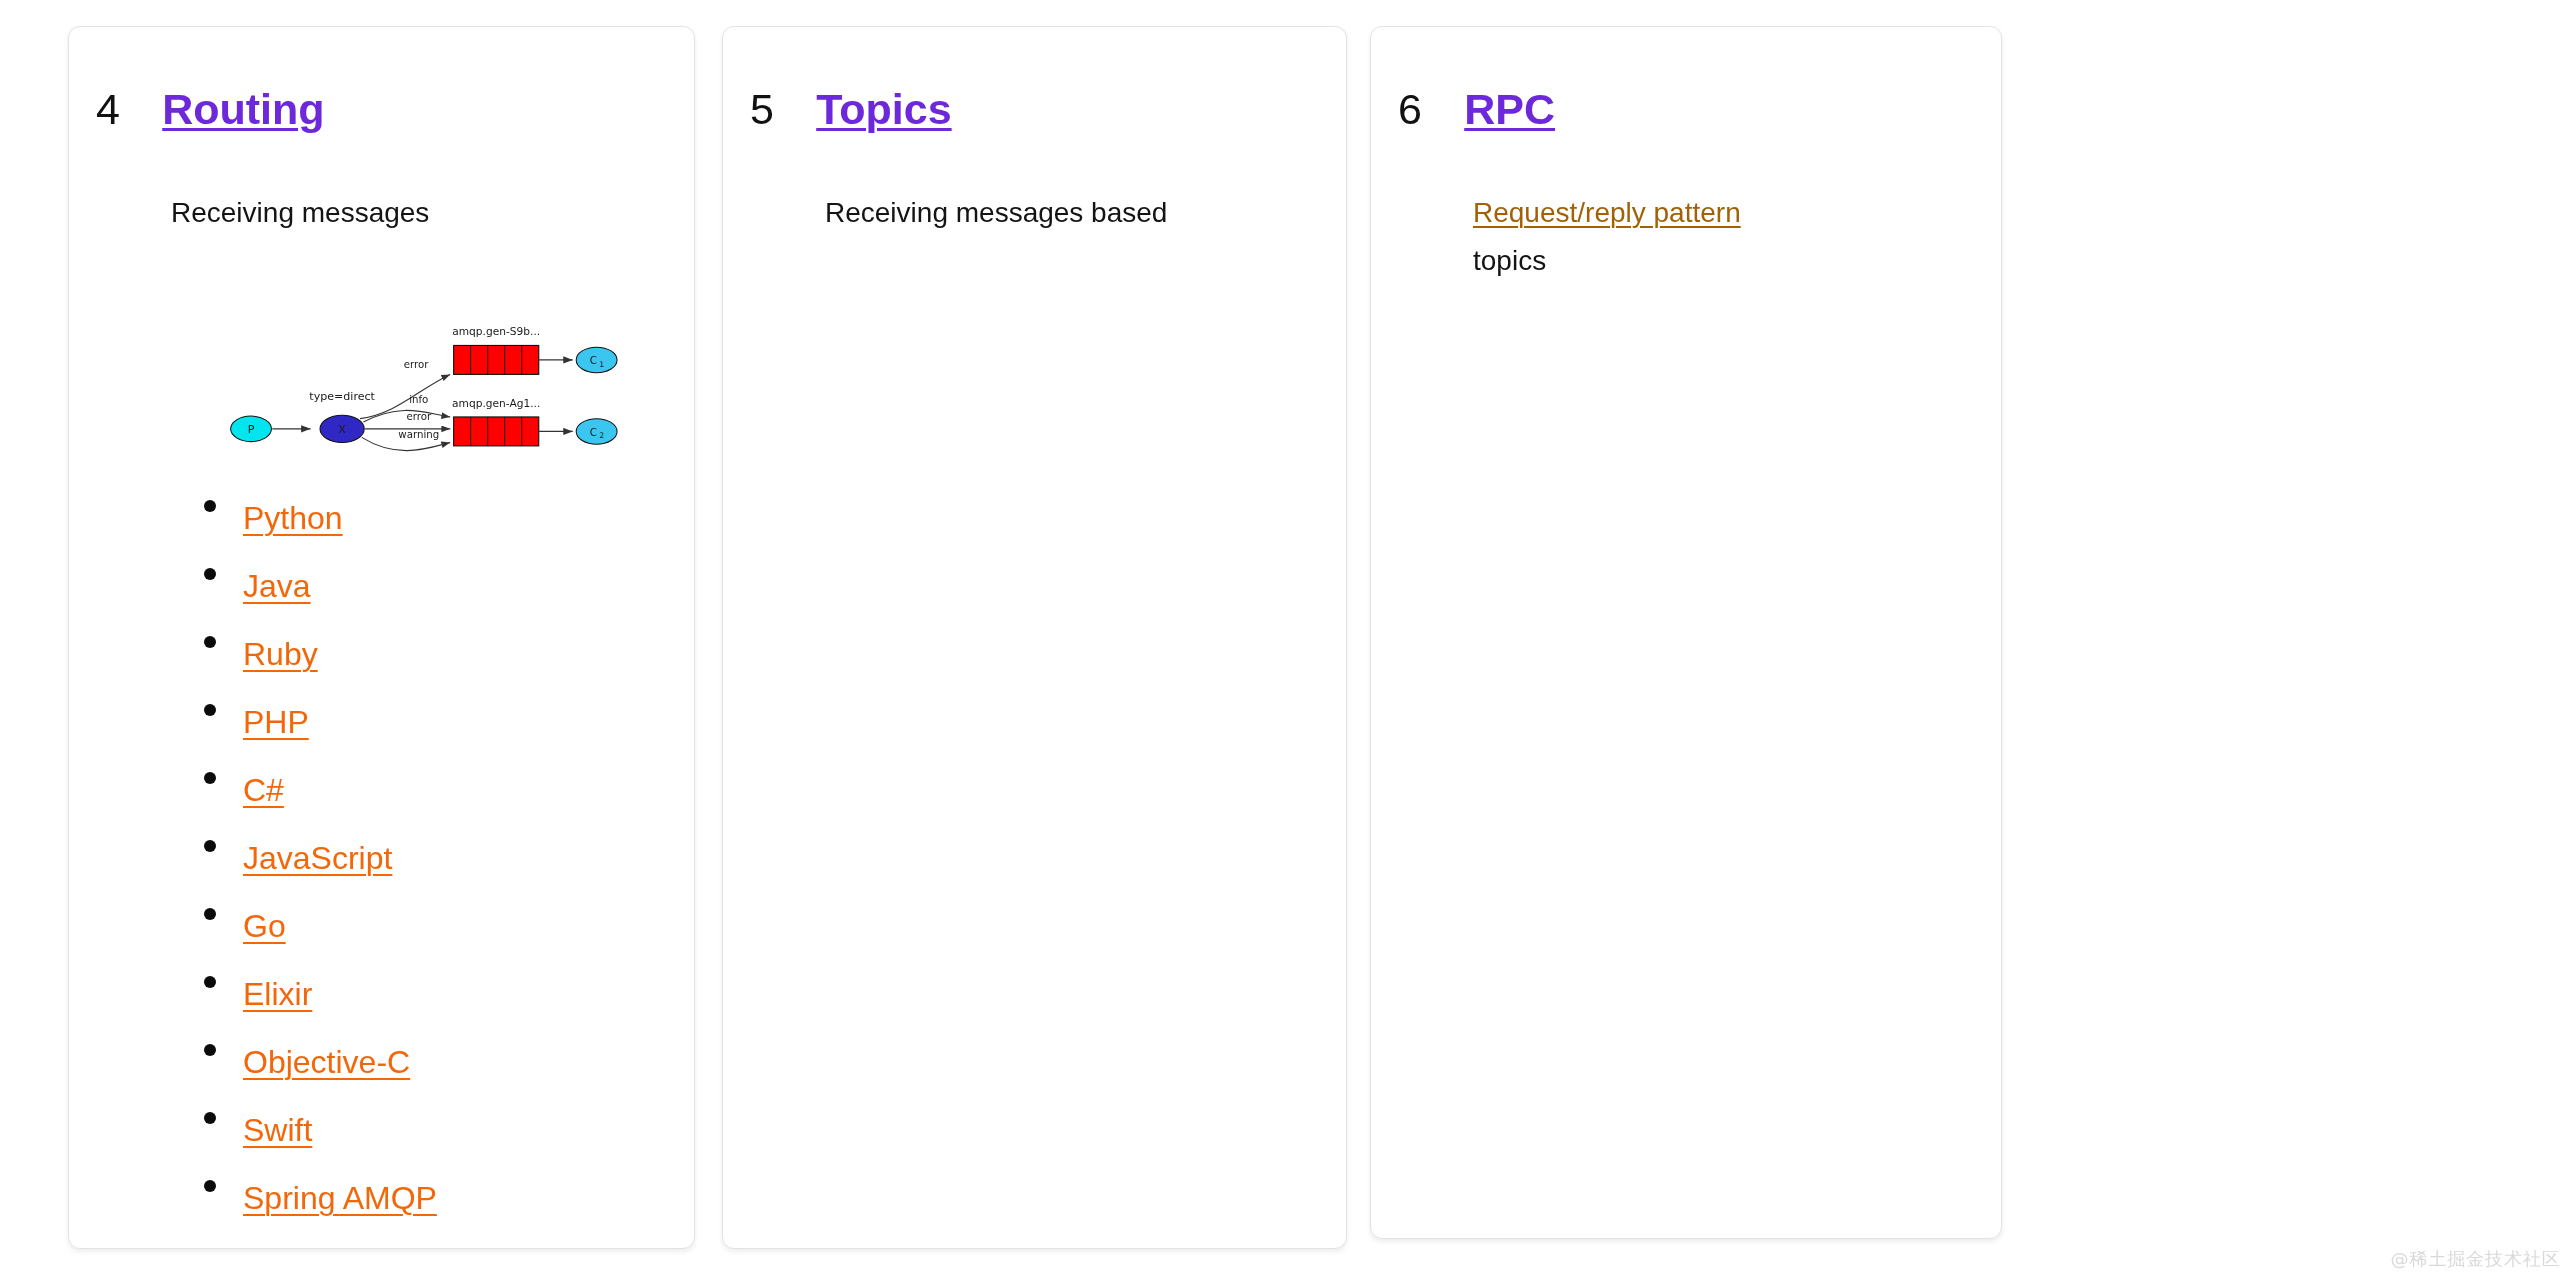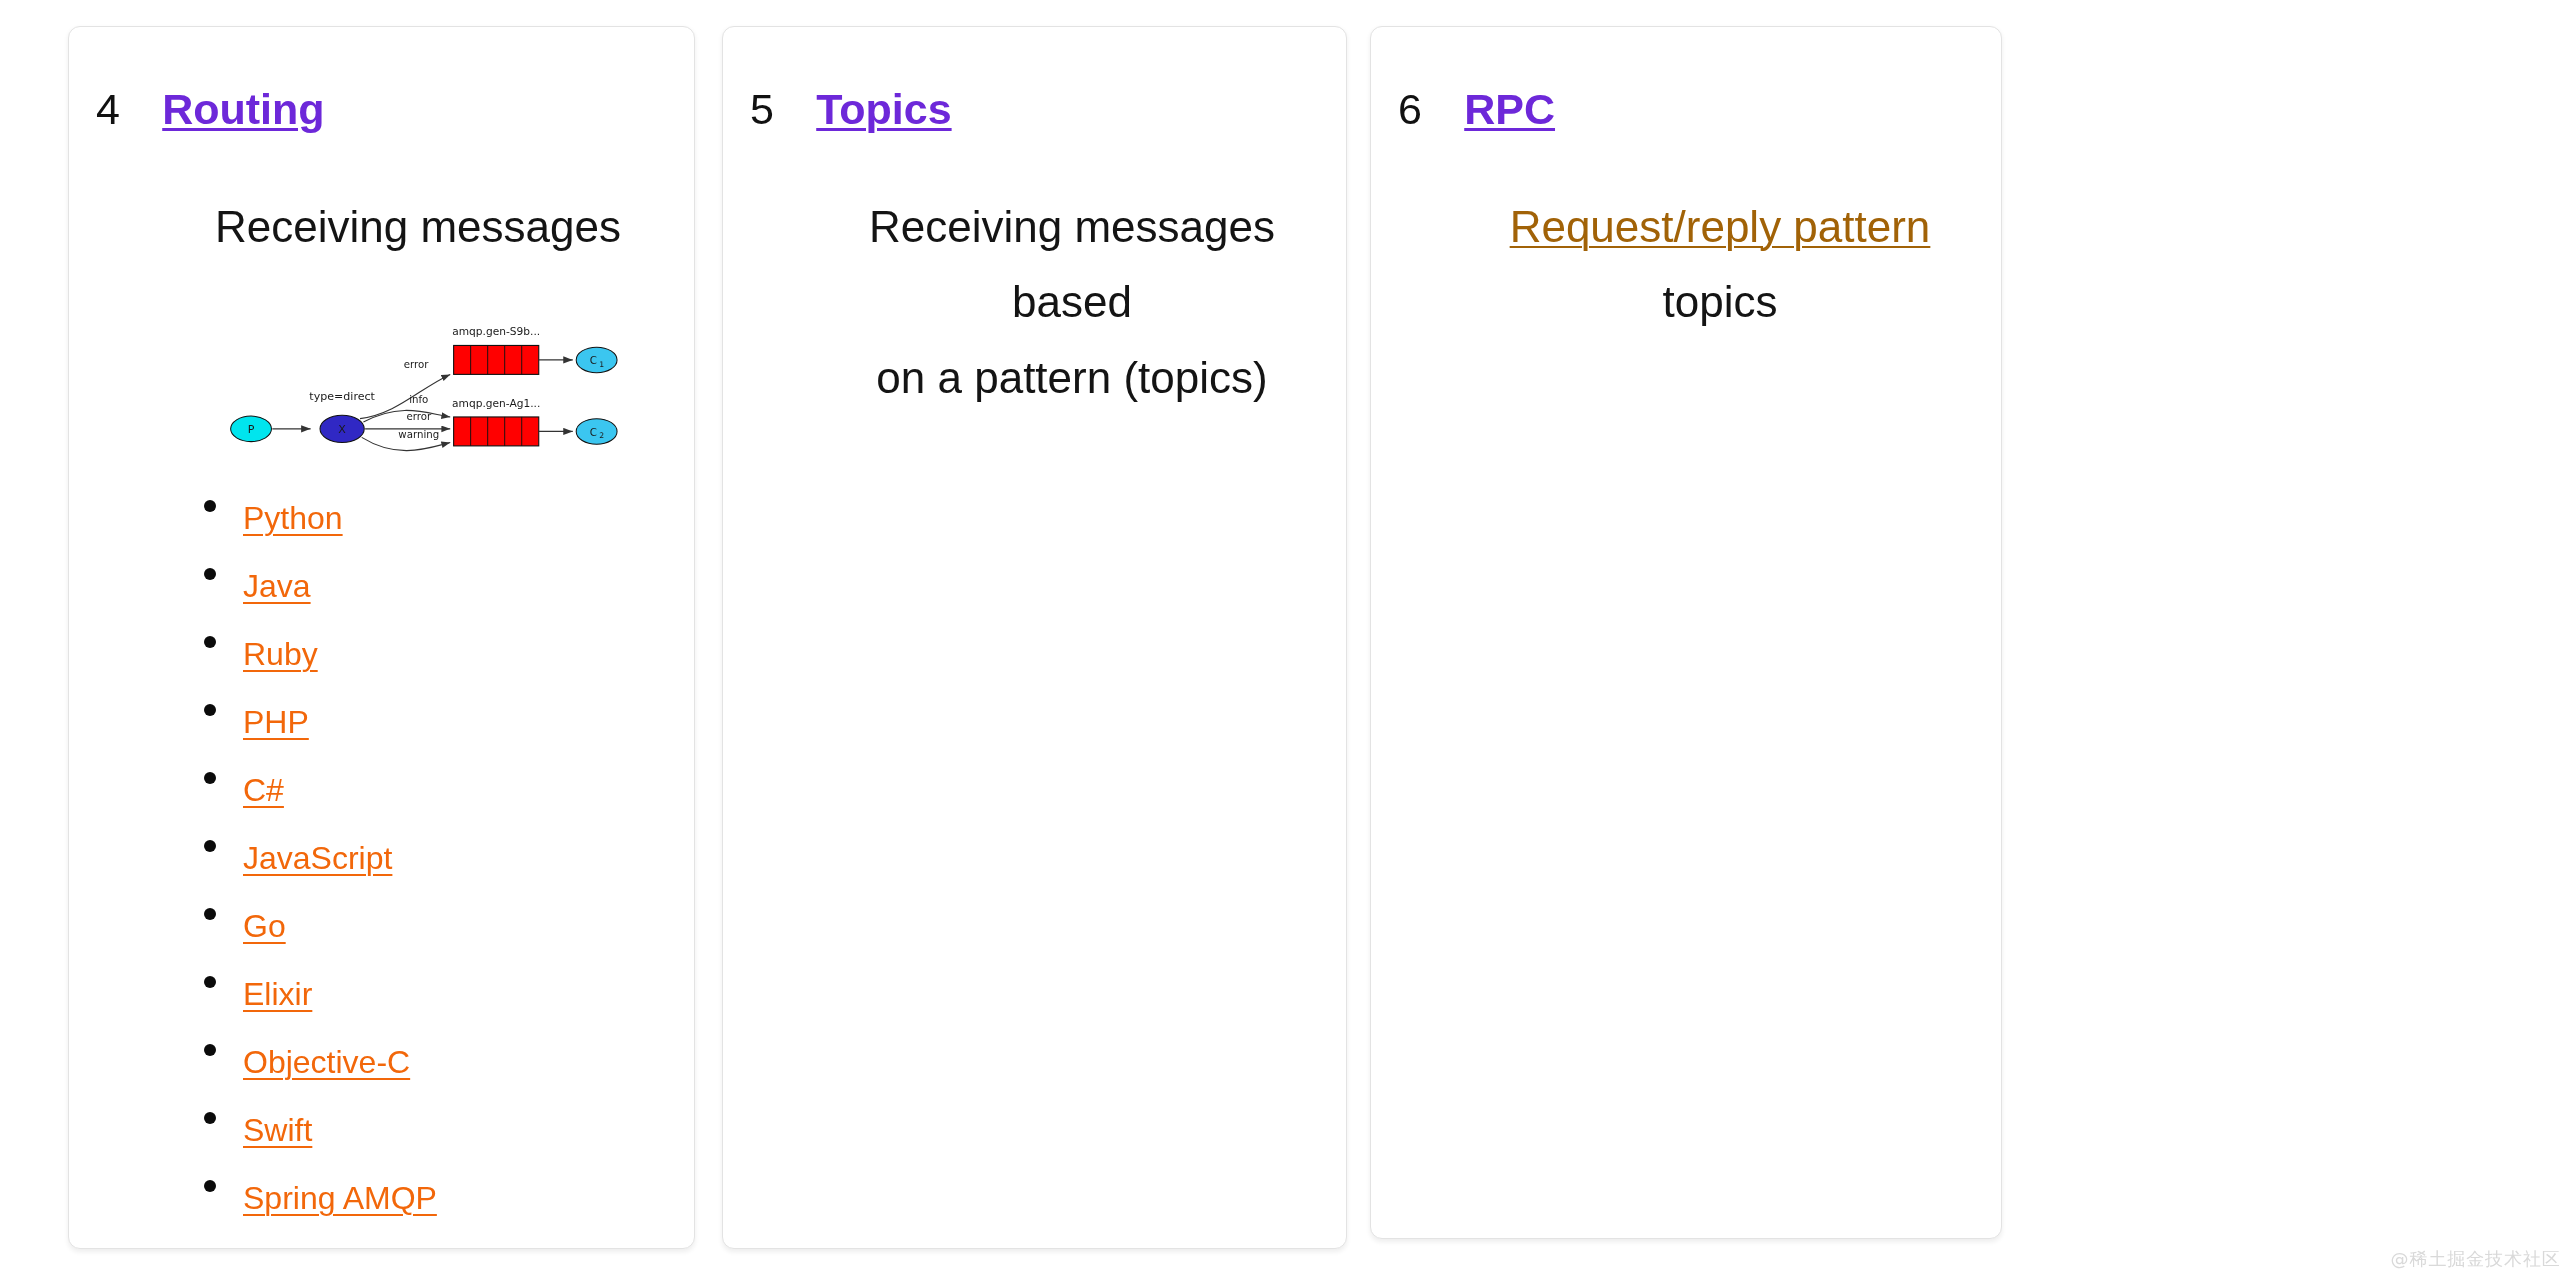--- a/index.html
+++ b/index.html
@@ -47,25 +47,24 @@
     text-decoration-thickness: 2.6px;
     line-height: 1;
     margin-left: 27px;
   }
 
   .card-sub {
     position: absolute;
     left: 102px;
     top: 162px;
     width: 494px;
-    font-size: 44px;
+    font-size: 28px;
     line-height: 1.72;
     color: #141414;
     font-weight: 400;
-    text-align: center;
   }
   .card-sub .link {
     color: #a16207;
     text-decoration: underline;
     text-underline-offset: 4.3px;
     text-decoration-thickness: 1.7px;
   }
 
   .diagram-wrap {
     position: absolute;
@@ -240,21 +239,20 @@
   </div>
 
   <div class="card" id="card-topics">
     <div class="card-head">
       <span class="card-num">5</span>
       <span class="card-title">Topics</span>
     </div>
 
     <div class="card-sub">
       <div>Receiving messages based</div>
-      <div>on a pattern (topics)</div>
     </div>
 
     <div class="diagram-wrap" id="diagram-topics">
       <svg viewBox="0 0 480 215" xmlns="http://www.w3.org/2000/svg">
         <defs>
           <marker id="ah2" markerWidth="9" markerHeight="9" refX="8" refY="3" orient="auto">
             <path d="M0,0 L8,3 L0,6 z" fill="#333"></path>
           </marker>
         </defs>
         <ellipse cx="30" cy="107" rx="24" ry="15" fill="#00E5EE" stroke="#111" stroke-width="1.2"></ellipse>

